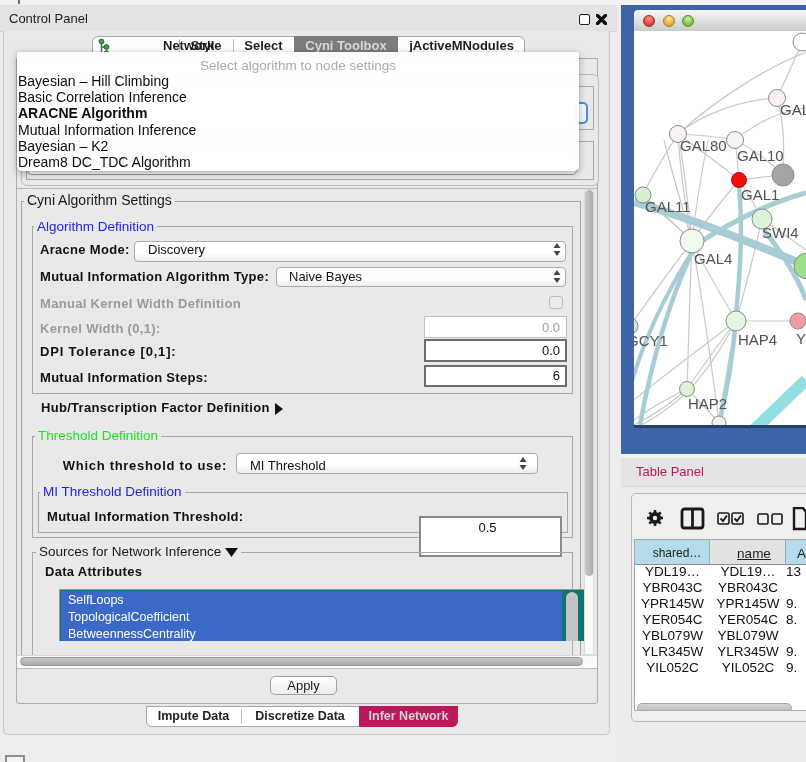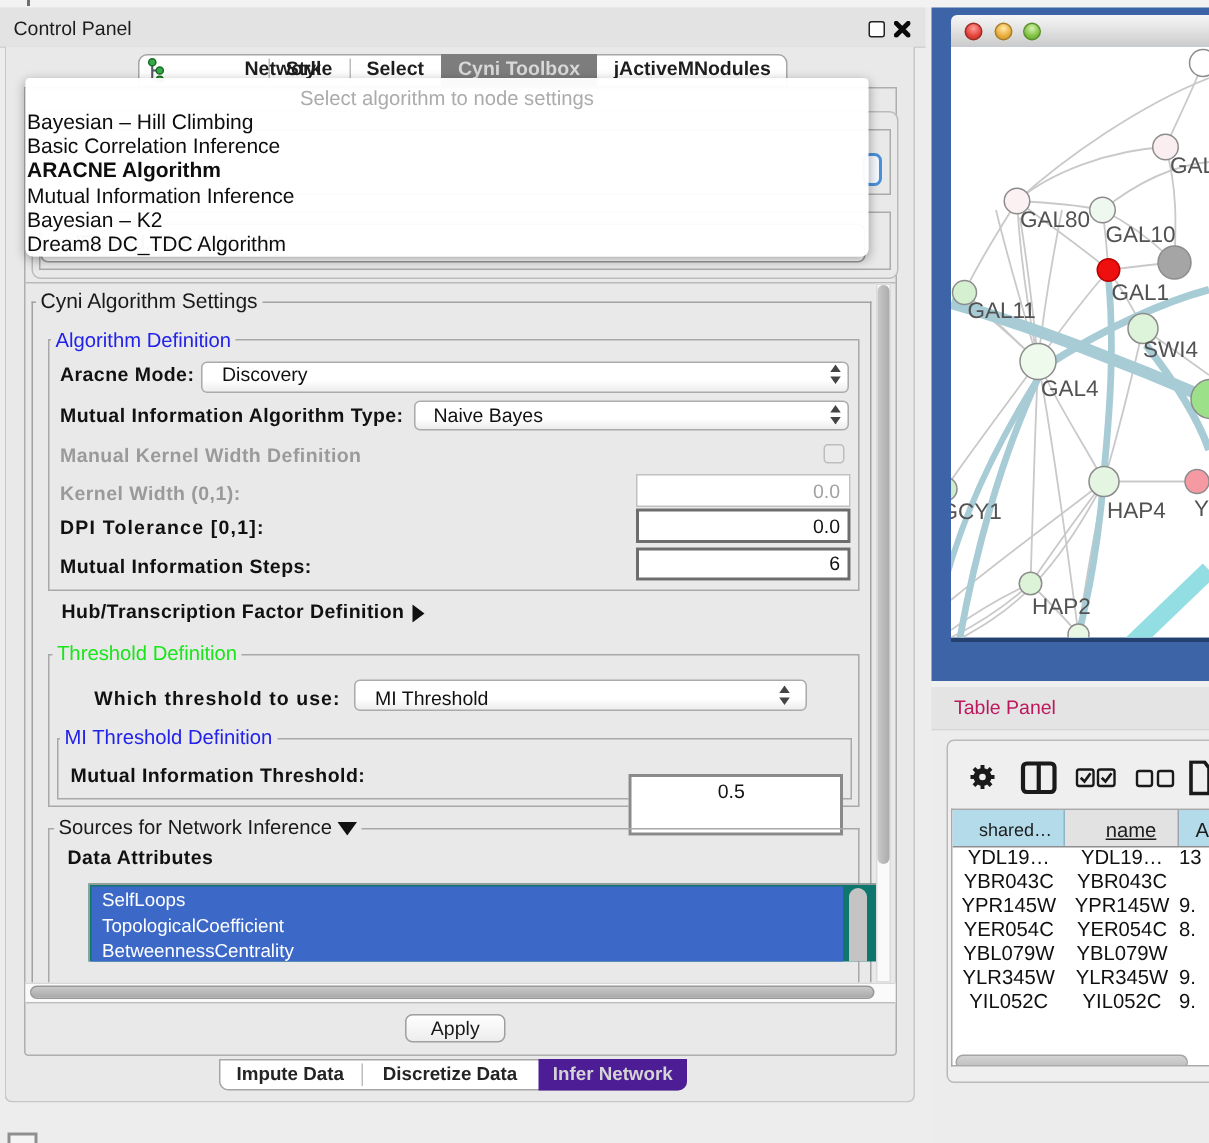--- a/index.html
+++ b/index.html
@@ -127,21 +127,21 @@
 <div class="abs" style="left:585px;top:190px;width:8px;height:386px;background:linear-gradient(90deg,#c9c9c9,#ababab);border-radius:4px;"></div>
 
 <div class="abs" style="left:17px;top:655px;width:580px;height:13px;background:#fafafa;border-top:1px solid #d8d8d8;"></div>
 <div class="abs" style="left:20px;top:657px;width:563px;height:9px;background:linear-gradient(180deg,#c9c9c9,#a9a9a9);border-radius:5px;border:1px solid #989898;box-sizing:border-box;"></div>
 <div class="abs" style="left:17px;top:668px;width:580px;height:1px;background:#bdbdbd;"></div>
 
 <div class="abs" style="left:270px;top:676px;width:67px;height:19px;background:linear-gradient(180deg,#ffffff,#ededed);border:1px solid #a0a0a0;border-radius:5px;box-sizing:border-box;text-align:center;font-size:13px;color:#1a1a1a;line-height:17px;">Apply</div>
 
 <div class="abs" style="left:146px;top:706px;width:312px;height:21px;background:#fff;border:1px solid #a6a6a6;border-radius:0 0 6px 6px;box-sizing:border-box;"></div>
 <div class="abs" style="left:241px;top:709px;width:1px;height:15px;background:#bdbdbd;"></div>
-<div class="abs b" style="left:359px;top:706px;width:99px;height:21px;background:#4c1d95;border-radius:0 0 6px 0;color:#d4d4d4;font-size:12.5px;text-align:center;line-height:21px;">Infer Network</div>
+<div class="abs b" style="left:359px;top:706px;width:99px;height:21px;background:#be185d;border-radius:0 0 6px 0;color:#d4d4d4;font-size:12.5px;text-align:center;line-height:21px;">Infer Network</div>
 <div class="abs b" style="left:146px;top:706px;width:95px;text-align:center;font-size:12.5px;color:#242424;line-height:21px;">Impute Data</div>
 <div class="abs b" style="left:241px;top:706px;width:118px;text-align:center;font-size:12.5px;color:#242424;line-height:21px;">Discretize Data</div>
 
 <div class="abs" style="left:5px;top:755px;width:20px;height:14px;background:#f4f4f4;border:2px solid #8f8f8f;box-sizing:border-box;"></div>
 
 <div class="abs" style="left:17px;top:52px;width:562px;height:119px;background:rgba(255,255,255,0.965);border-radius:3px 3px 5px 5px;box-shadow:0 2px 7px rgba(0,0,0,0.35);"></div>
 <div class="abs" style="left:17px;top:58px;width:562px;text-align:center;font-size:13.5px;color:#ababab;">Select algorithm to node settings</div>
 <div class="abs" style="left:18px;top:73px;font-size:14px;color:#0d0d0d;line-height:16.2px;">Bayesian – Hill Climbing<br>Basic Correlation Inference<br><span class="b">ARACNE Algorithm</span><br>Mutual Information Inference<br>Bayesian – K2<br>Dream8 DC_TDC Algorithm</div>
 
 <div class="abs" style="left:621px;top:5px;width:185px;height:449px;background:#3d64a7;"></div>

